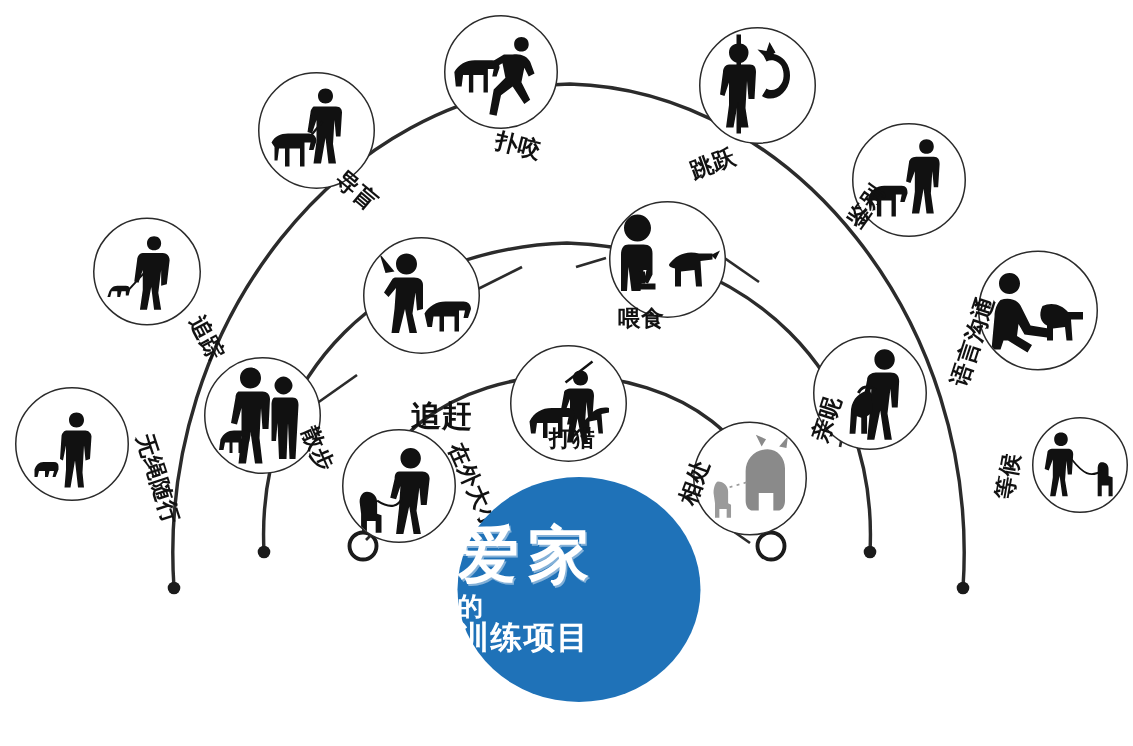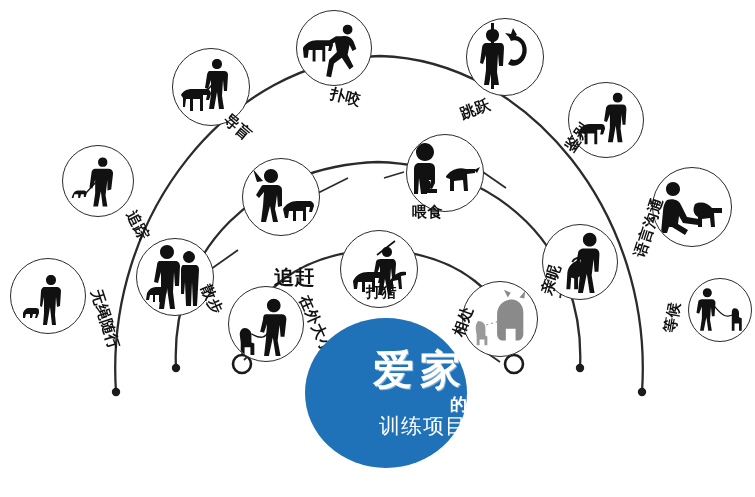--- a/index.html
+++ b/index.html
@@ -10,27 +10,27 @@
 
   .node{position:absolute;border:1.6px solid #2b2b2b;border-radius:50%;
         background:#ffffff;box-sizing:border-box;overflow:hidden;
         display:flex;align-items:center;justify-content:center;}
   .node svg{display:block;}
 
   .lbl{position:absolute;color:#111;font-weight:700;white-space:nowrap;
        letter-spacing:0.5px;transform-origin:50% 50%;}
 
   .center-circle{position:absolute;background:#1f72b8;border-radius:50%;
-      display:flex;flex-direction:column;align-items:flex-end;
+      display:flex;flex-direction:column;align-items:flex-start;
       justify-content:center;color:#fff;}
   .cc-main{font-size:41px;font-weight:700;letter-spacing:6px;
       line-height:1;text-shadow:1px 1px 0 rgba(255,255,255,.45);
       margin-bottom:2px;}
   .cc-de{font-size:17px;font-weight:700;line-height:1;margin:3px 0 2px 0;}
-  .cc-sub{font-size:21px;font-weight:400;letter-spacing:1px;line-height:1;}
+  .cc-sub{font-size:21px;font-weight:700;letter-spacing:1px;line-height:1;}
 </style>
 </head>
 <body>
 
 <div id="stage">
 
   <svg id="svgroot" viewBox="0 0 755 497">
     <g fill="none" stroke="#2b2b2b" stroke-width="2.3" stroke-linecap="round">
 
       <path d="M 116,392 C 104,215 230,60 380,56 C 528,60 654,214 642,392"></path>

